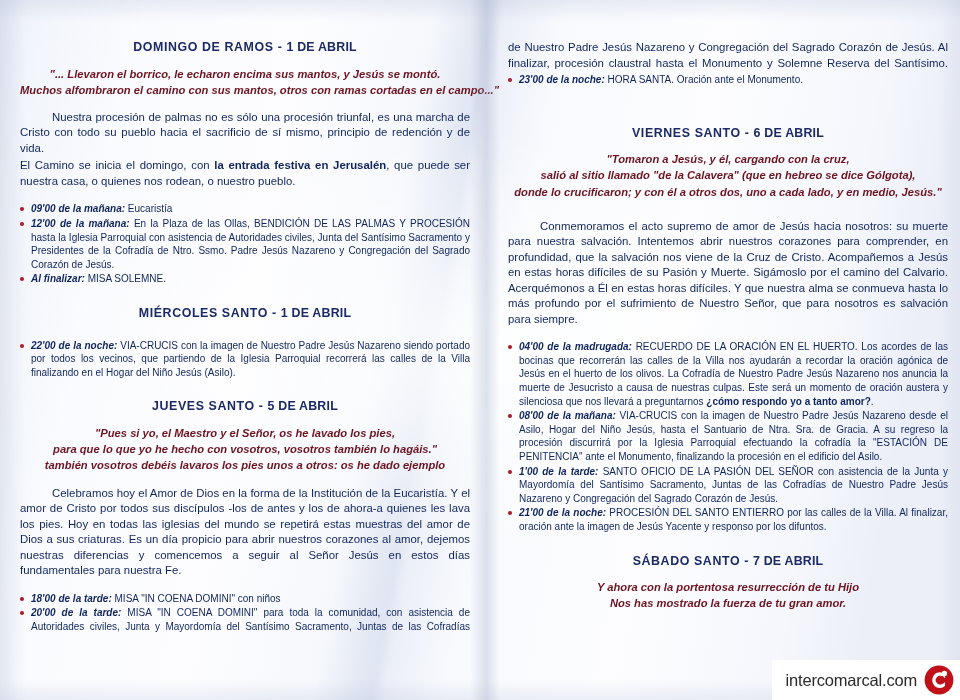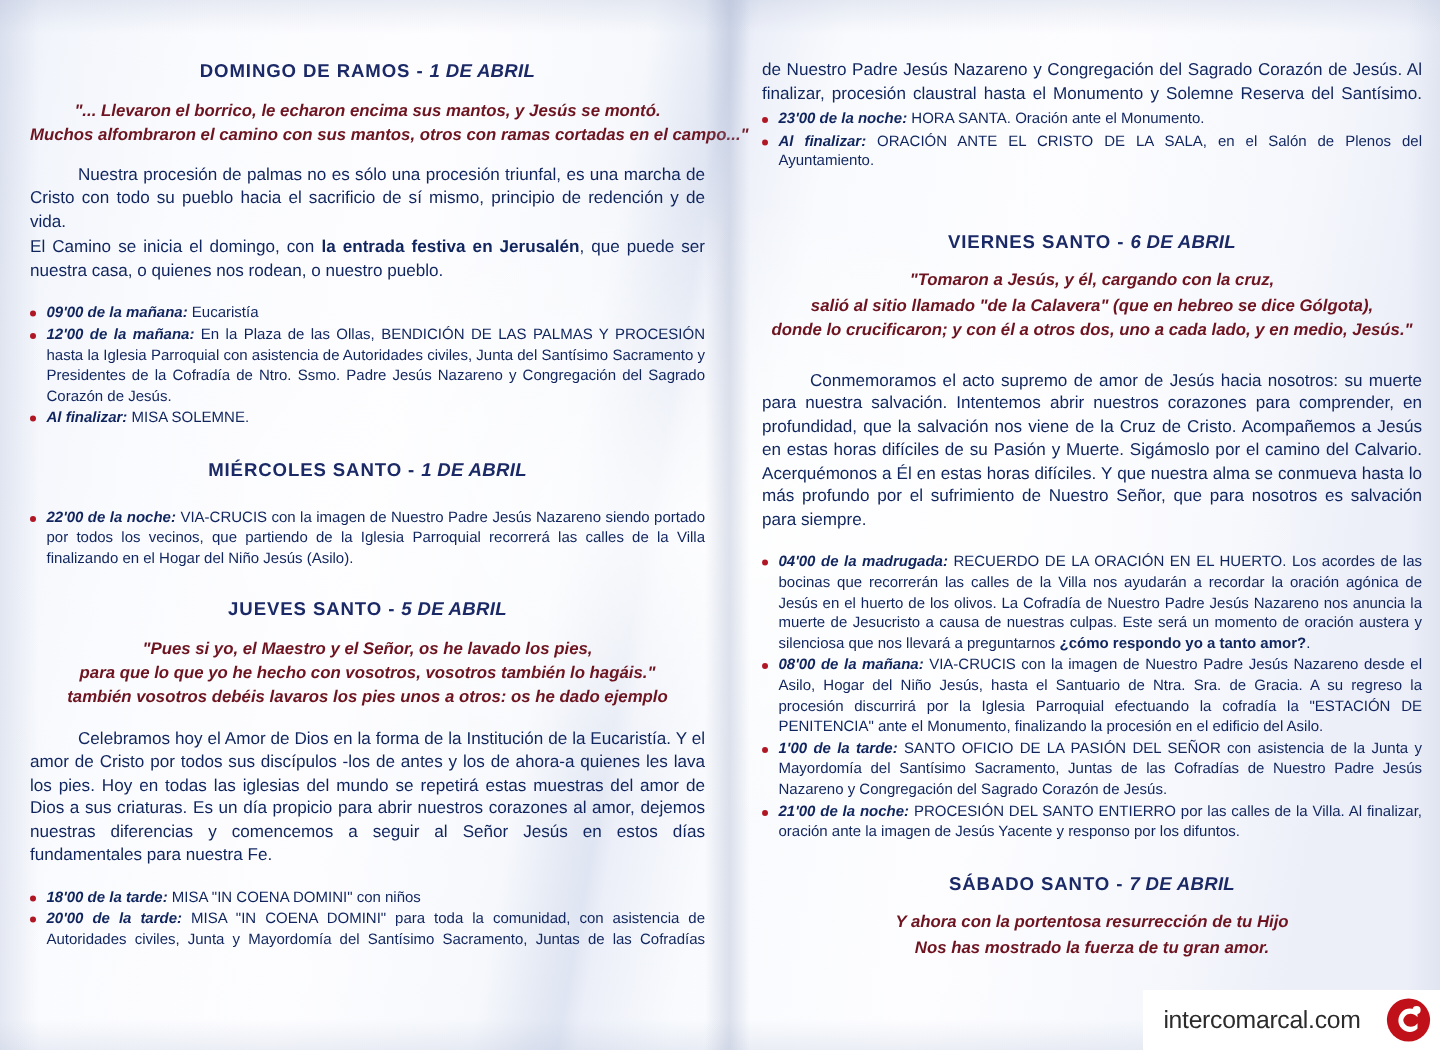--- a/index.html
+++ b/index.html
@@ -77,21 +77,20 @@
   .day-heading {
     text-align: center;
     font-size: 12.4px;
     font-weight: bold;
     color: #1b2a66;
     letter-spacing: 0.6px;
     margin: 0 0 10px 0;
     line-height: 1.25;
   }
   .day-heading .date {
-    font-style: italic;
     font-weight: bold;
     letter-spacing: 0.2px;
     margin-top: 15px;
   }
 
   .quote {
     text-align: center;
     font-style: italic;
     font-weight: bold;
     color: #6d1420;
@@ -145,21 +144,21 @@
 
   
   #watermark {
     position: absolute;
     right: 0px;
     bottom: 0px;
     height: 40px;
     background: #ffffff;
     display: flex;
     align-items: center;
-    gap: 17px;
+    gap: 7px;
     padding: 0 6px 0 14px;
   }
   #watermark .wm-text {
     font-family: "Liberation Sans", sans-serif;
     font-size: 16.5px;
     color: #2b2b2b;
     letter-spacing: -0.2px;
   }
   #watermark .wm-logo {
     width: 30px; height: 30px;
@@ -237,23 +236,20 @@
 
     </div>
   </div>
 
   <div class="page-col col-right">
     <div class="col-inner">
 
       <p class="para justify-all">de Nuestro Padre Jesús Nazareno y Congregación del Sagrado Corazón de Jesús. Al finalizar, procesión claustral hasta el Monumento y Solemne Reserva del Santísimo.</p>
       <p class="bullet-item">
         <span class="dot"></span><span class="lbl">23'00 de la noche:</span><span> HORA SANTA. Oración ante el Monumento.</span>
-      </p>
-      <p class="bullet-item">
-        <span class="dot"></span><span class="lbl">Al finalizar:</span><span> ORACIÓN ANTE EL CRISTO DE LA SALA, en el Salón de Plenos del Ayuntamiento.</span>
       </p>
 
       <div class="gap-lg"></div>
       <div class="gap-lg"></div>
 
       <h2 class="day-heading">
         <span>VIERNES SANTO</span><span> - </span><span class="date">6 DE ABRIL</span>
       </h2>
 
       <div class="quote">

